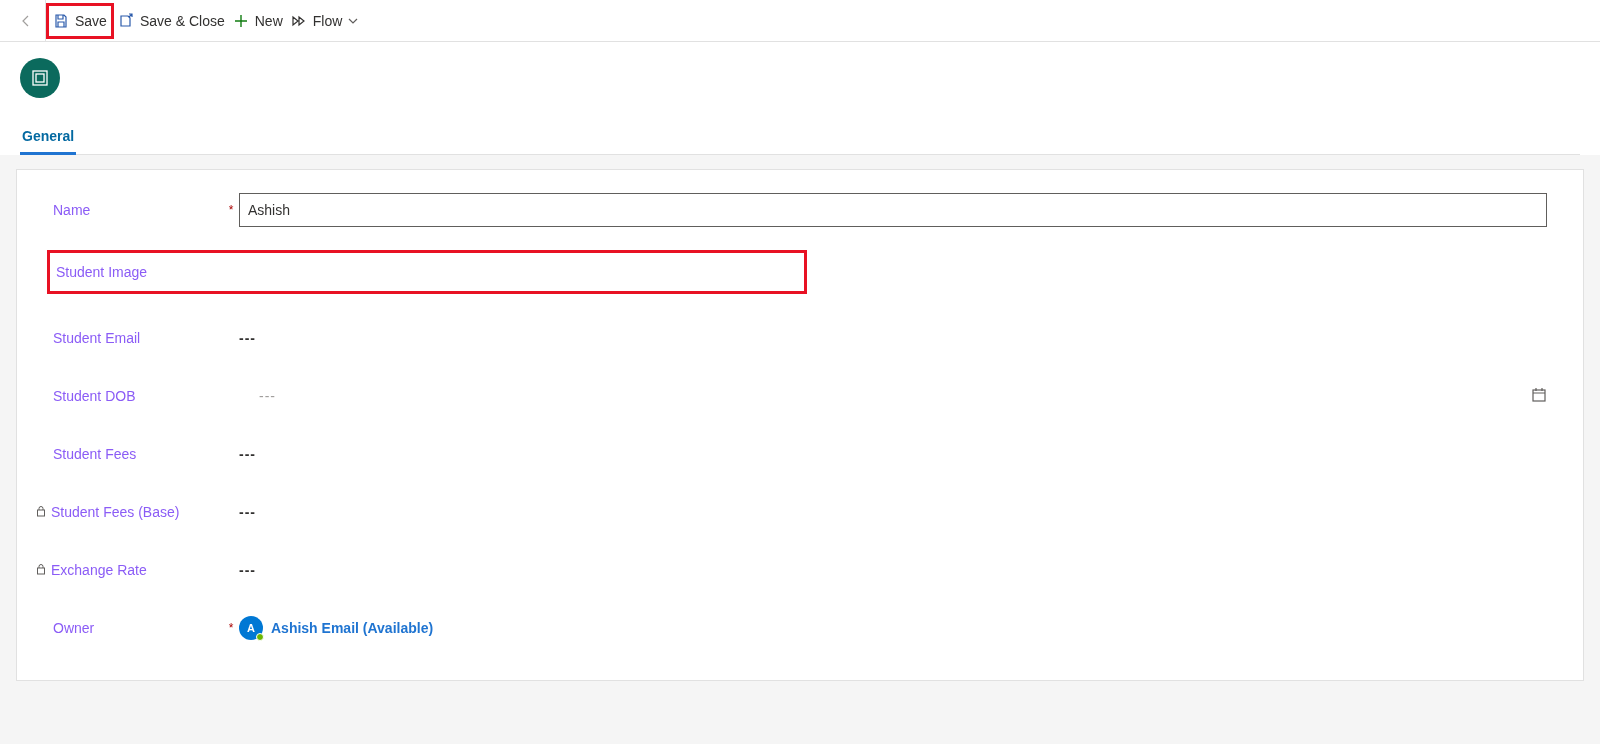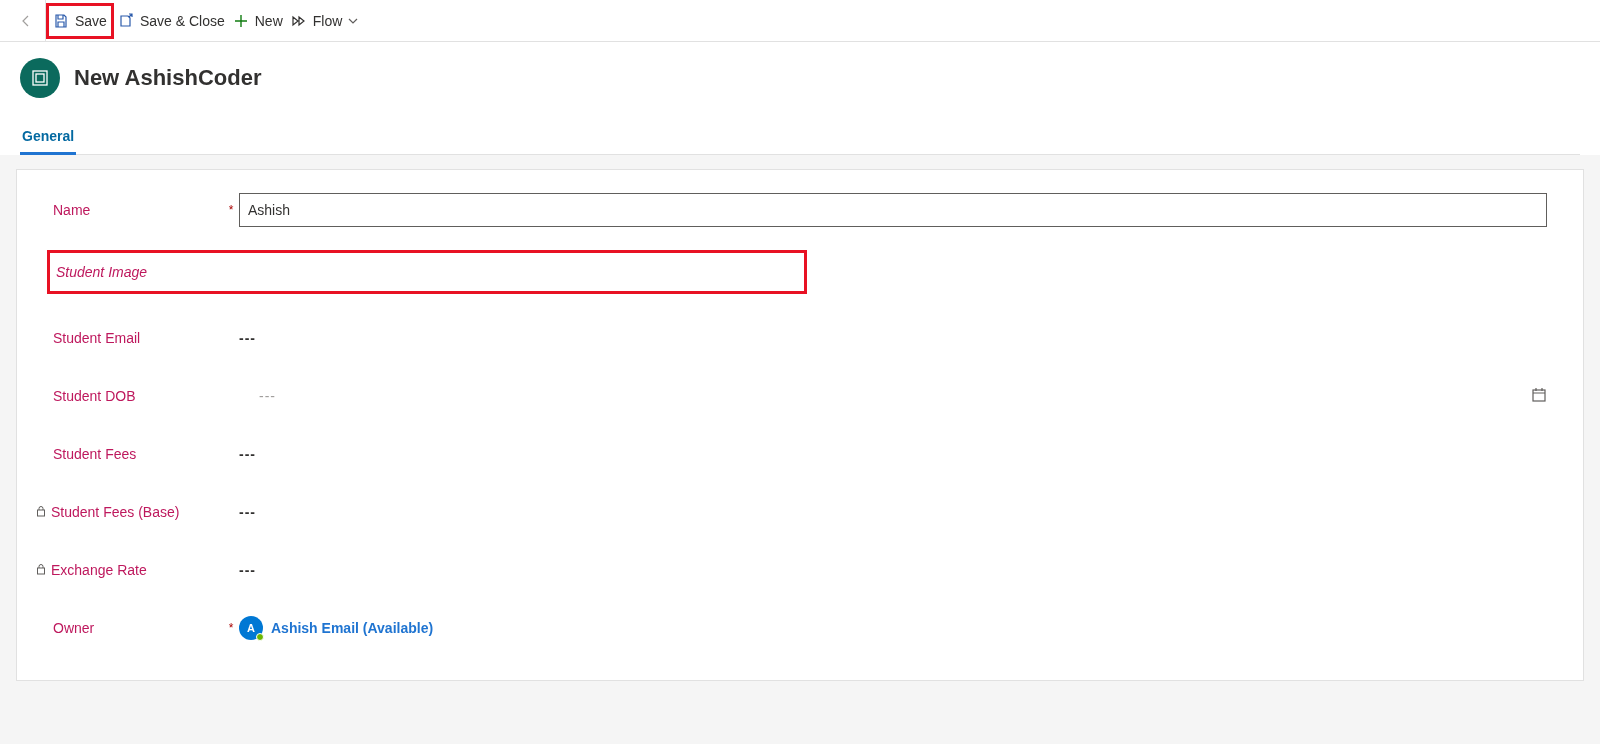--- a/index.html
+++ b/index.html
@@ -112,21 +112,21 @@
     }
     .form-row.spaced {
       margin-top: 8px;
     }
     .label-col {
       width: 170px;
       flex-shrink: 0;
       display: flex;
       align-items: center;
       gap: 4px;
-      color: #be185d;
+      color: #8b5cf6;
     }
     .label-col .lock {
       color: #605e5c;
       font-size: 11px;
     }
     .req-col {
       width: 16px;
       flex-shrink: 0;
       color: #a80000;
       text-align: center;
@@ -152,21 +152,20 @@
       letter-spacing: 1px;
     }
     .info-text {
       color: #605e5c;
     }
     .student-image-highlight {
       border: 3px solid #e81123;
       margin-left: -6px;
       padding: 6px 6px 6px 6px;
       width: 760px;
-      font-style: italic;
     }
     .student-image-highlight .label-col,
     .student-image-highlight .req-col {
       padding-left: 0;
     }
     .calendar-icon-wrap {
       position: absolute;
       right: 0px;
       color: #605e5c;
     }
@@ -259,21 +258,20 @@
 </div>
 
 <div class="header-section">
   <div class="entity-header">
     <div class="entity-icon">
       <svg width="20" height="20" viewBox="0 0 20 20">
           <rect x="3" y="3" width="14" height="14" fill="none" stroke="#fff" stroke-width="1.3"></rect>
           <rect x="6" y="6" width="8" height="8" fill="none" stroke="#fff" stroke-width="1.3"></rect>
         </svg>
     </div>
-    <div class="entity-title">New AshishCoder</div>
   </div>
   <div class="tabs">
     <div class="tab active">General</div>
   </div>
 </div>
 
 <div class="form-container">
 
   <div class="form-row">
     <div class="label-col">Name</div>

